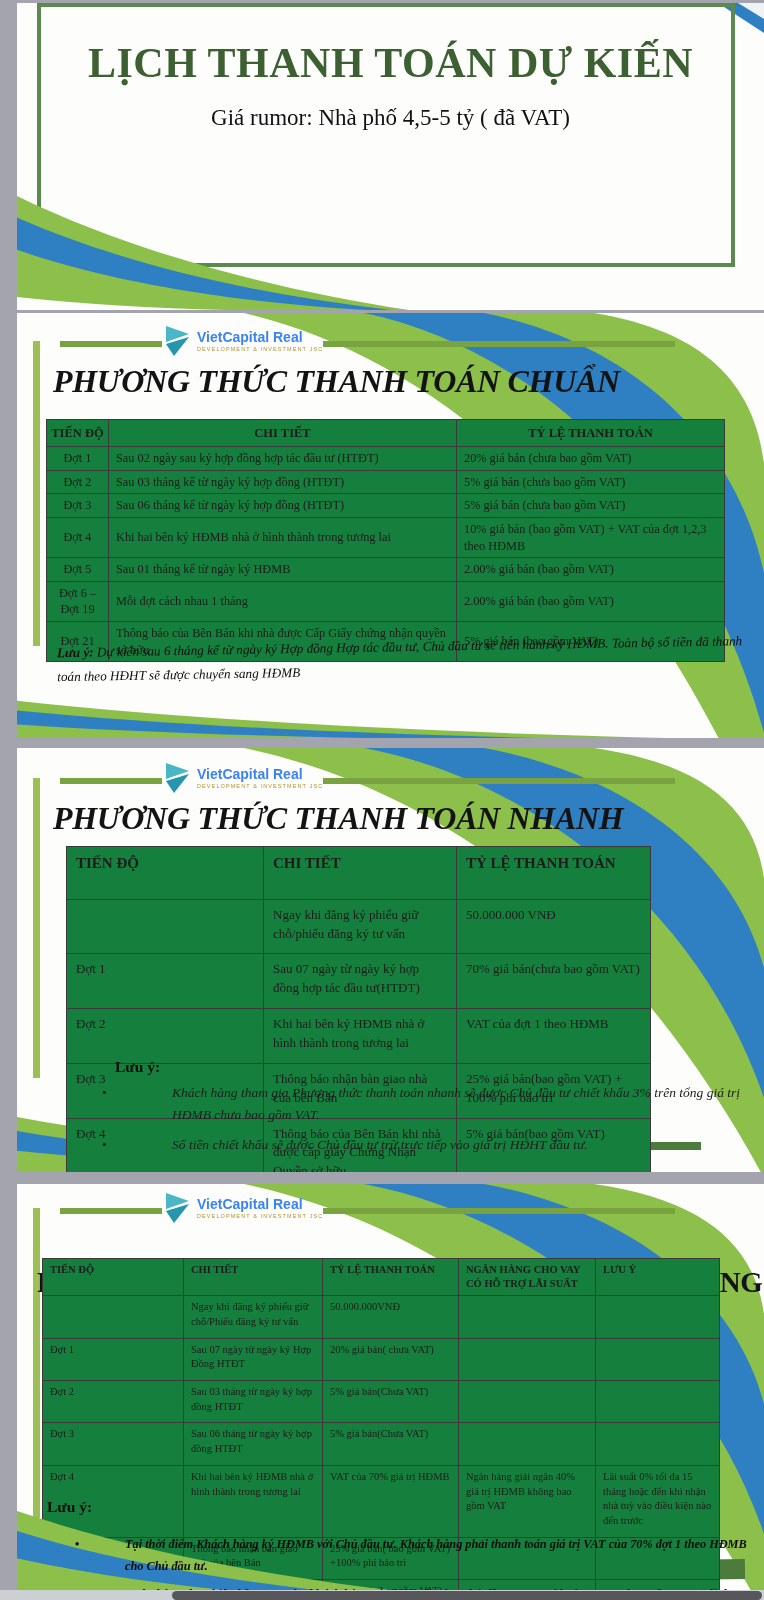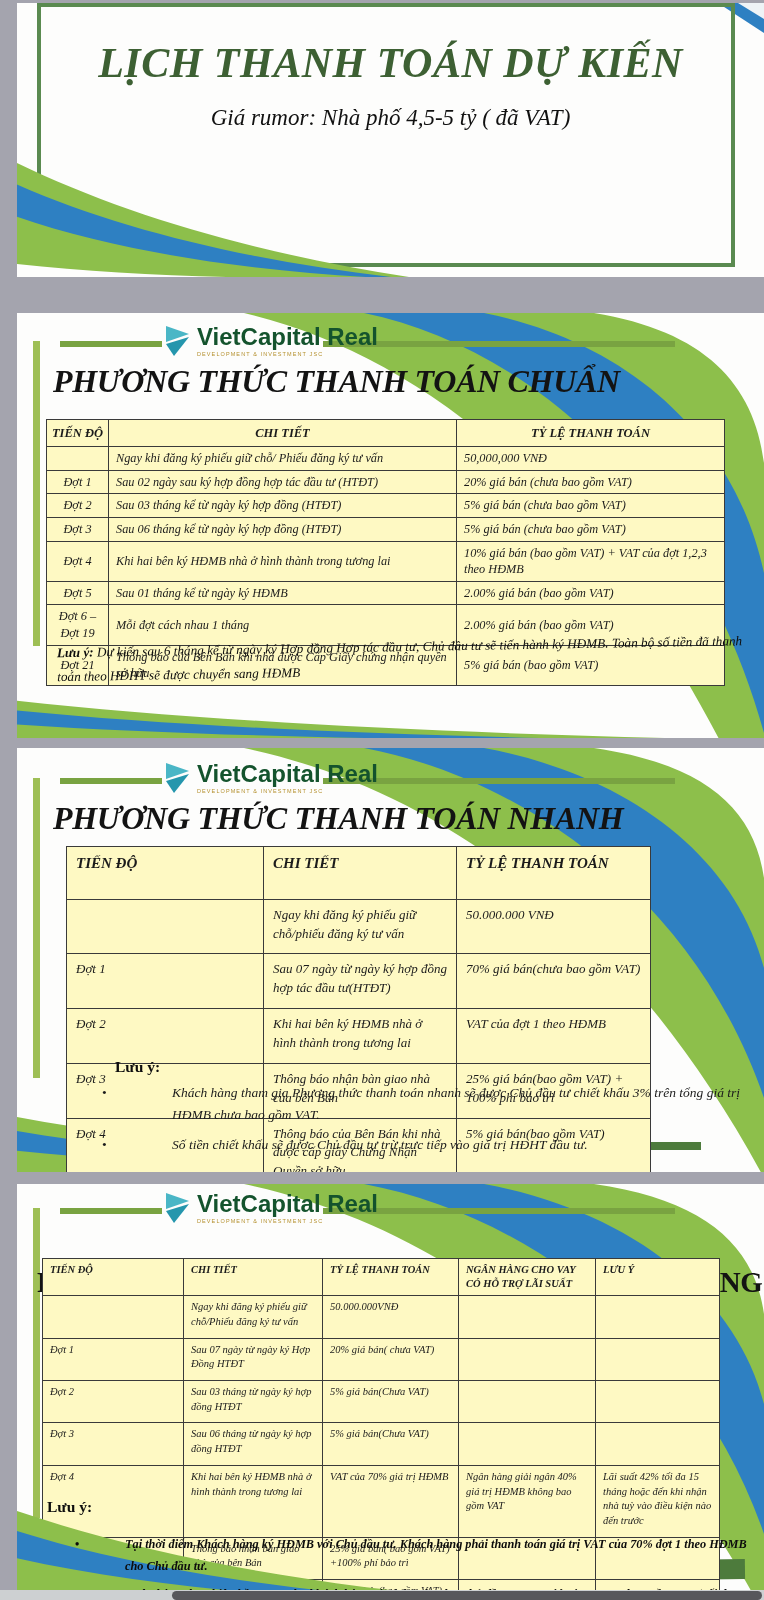--- a/index.html
+++ b/index.html
@@ -8,46 +8,46 @@
     width:764px;height:1600px;
     overflow:hidden;
     background:#a4a4ae;
     font-family:"Liberation Serif","DejaVu Serif",serif;
     color:#1b1b1b;
   }
   .slide{
     position:absolute;left:17px;width:747px;
     background:#fdfdfc;overflow:hidden;
   }
-  #slide1{top:3px;height:274px;font-style:italic;}
+  #slide1{top:3px;height:307px;}
   #slide2{top:313px;height:425px;}
   #slide3{top:748px;height:424px;}
   #slide4{top:1184px;height:416px;}
 
   
   .s1-frame{position:absolute;left:20px;top:0;width:690px;height:256px;border:4px solid #5a8a50;}
   .s1-title{position:absolute;left:0;width:100%;top:36px;text-align:center;
     font-size:42px;font-weight:bold;color:#3d6033;letter-spacing:.5px;}
   .s1-subtitle{position:absolute;left:0;width:100%;top:102px;text-align:center;
     font-size:23px;color:#111;}
 
   
   .logo{position:absolute;left:148px;display:flex;align-items:center;gap:6px;z-index:4;}
   .logo-name{font-family:"Liberation Sans","DejaVu Sans",sans-serif;font-weight:bold;
-    font-size:24px;color:#14532d;white-space:nowrap;line-height:1;}
+    font-size:14px;color:#3b82f6;white-space:nowrap;line-height:1;}
   .logo-tagline{font-family:"Liberation Sans","DejaVu Sans",sans-serif;font-size:5.5px;
     letter-spacing:1.1px;color:#b5912f;margin-top:2px;white-space:nowrap;}
 
   
   .hline{position:absolute;height:6px;background:#79a341;z-index:3;}
   .vbar{position:absolute;width:7px;background:#9ebf55;z-index:2;}
   .slide-title{position:absolute;font-weight:bold;color:#131313;white-space:nowrap;z-index:4;}
 
   
-  table{border-collapse:collapse;position:absolute;background:#fef9c3;z-index:4;table-layout:fixed;font-style:italic;}
+  table{border-collapse:collapse;position:absolute;background:#15803d;z-index:4;table-layout:fixed;}
   th,td{border:1px solid #3a3a3a;overflow:hidden;}
   .t1{left:29px;top:106px;width:678px;font-size:12.3px;}
   .t1 th{font-size:12.5px;font-weight:bold;text-align:center;padding:5px 3px;line-height:1.3;}
   .t1 td{padding:3px 7px;line-height:1.35;vertical-align:middle;}
   .t1 td:first-child{text-align:center;padding:3px 2px;}
 
   .t2{left:49px;top:98px;width:584px;font-size:13px;}
   .t2 th{font-size:15px;font-weight:bold;text-align:left;padding:7px 9px 26px 9px;vertical-align:top;line-height:1.25;}
   .t2 td{padding:6px 9px 10px 9px;line-height:1.45;vertical-align:top;height:28px;}
 
@@ -122,25 +122,20 @@
         <col style="width:268px">
       </colgroup>
     <thead>
         <tr>
           <th>TIẾN ĐỘ</th>
           <th>CHI TIẾT</th>
           <th>TỶ LỆ THANH TOÁN</th>
         </tr>
       </thead>
     <tbody>
-        <tr>
-          <td></td>
-          <td>Ngay khi đăng ký phiếu giữ chỗ/ Phiếu đăng ký tư vấn</td>
-          <td>50,000,000 VNĐ</td>
-        </tr>
         <tr>
           <td>Đợt 1</td>
           <td>Sau 02 ngày sau ký hợp đồng hợp tác đầu tư (HTĐT)</td>
           <td>20% giá bán (chưa bao gồm VAT)</td>
         </tr>
         <tr>
           <td>Đợt 2</td>
           <td>Sau 03 tháng kể từ ngày ký hợp đồng (HTĐT)</td>
           <td>5% giá bán (chưa bao gồm VAT)</td>
         </tr>
@@ -338,21 +333,21 @@
           <td>Sau 06 tháng từ ngày ký hợp đồng HTĐT</td>
           <td>5% giá bán(Chưa VAT)</td>
           <td></td>
           <td></td>
         </tr>
         <tr>
           <td>Đợt 4</td>
           <td>Khi hai bên ký HĐMB nhà ở hình thành trong tương lai</td>
           <td>VAT của 70% giá trị HĐMB</td>
           <td>Ngân hàng giải ngân 40% giá trị HĐMB không bao gồm VAT</td>
-          <td>Lãi suất 42% tối đa 15 tháng hoặc đến khi nhận nhà tuỳ vào điều kiện nào đến trước</td>
+          <td>Lãi suất 0% tối đa 15 tháng hoặc đến khi nhận nhà tuỳ vào điều kiện nào đến trước</td>
         </tr>
         <tr>
           <td>Đợt 5</td>
           <td>Thông báo nhận bàn giao nhà của bên Bán</td>
           <td>25% giá bán( bao gồm VAT) +100% phí bảo trì</td>
           <td></td>
           <td></td>
         </tr>
         <tr>
           <td>Đợt 6</td>

